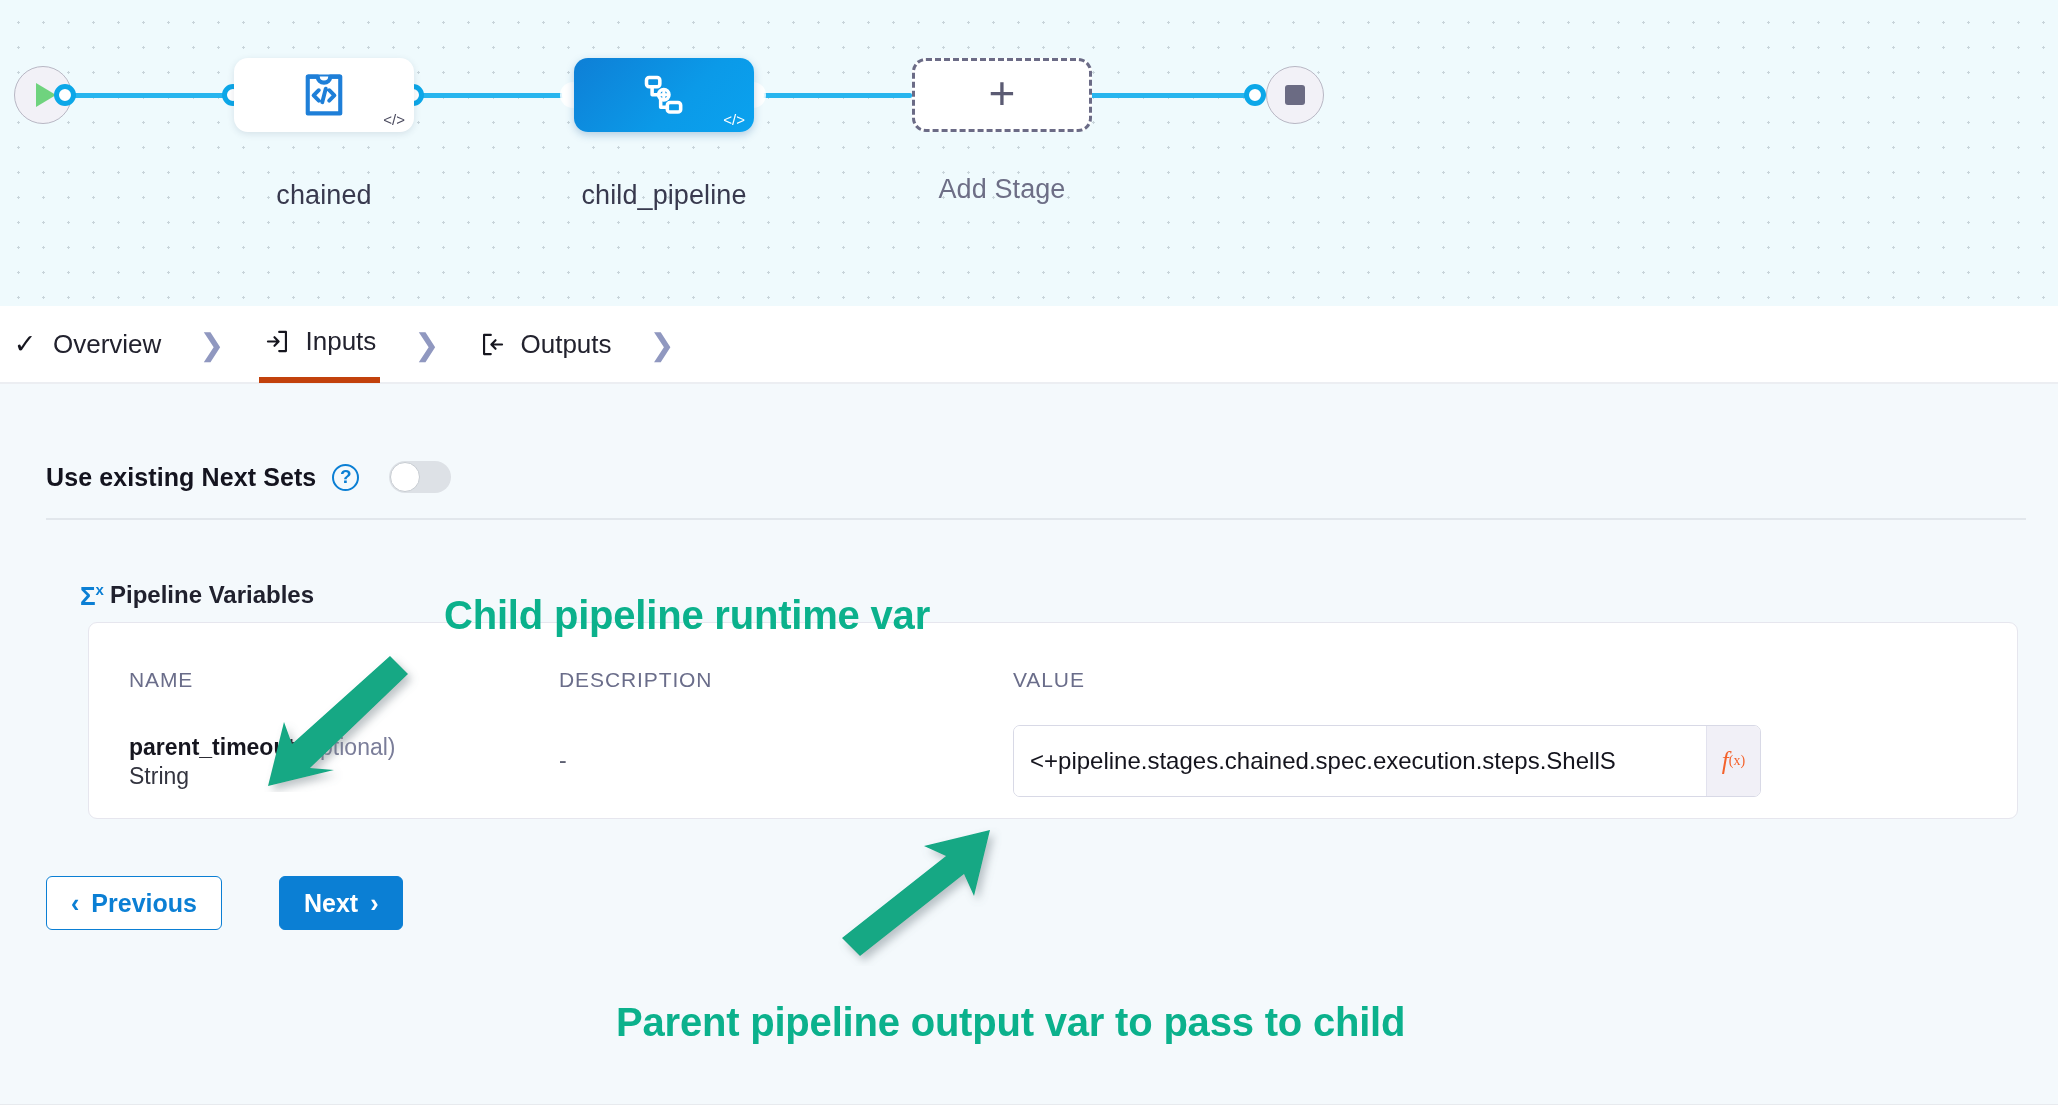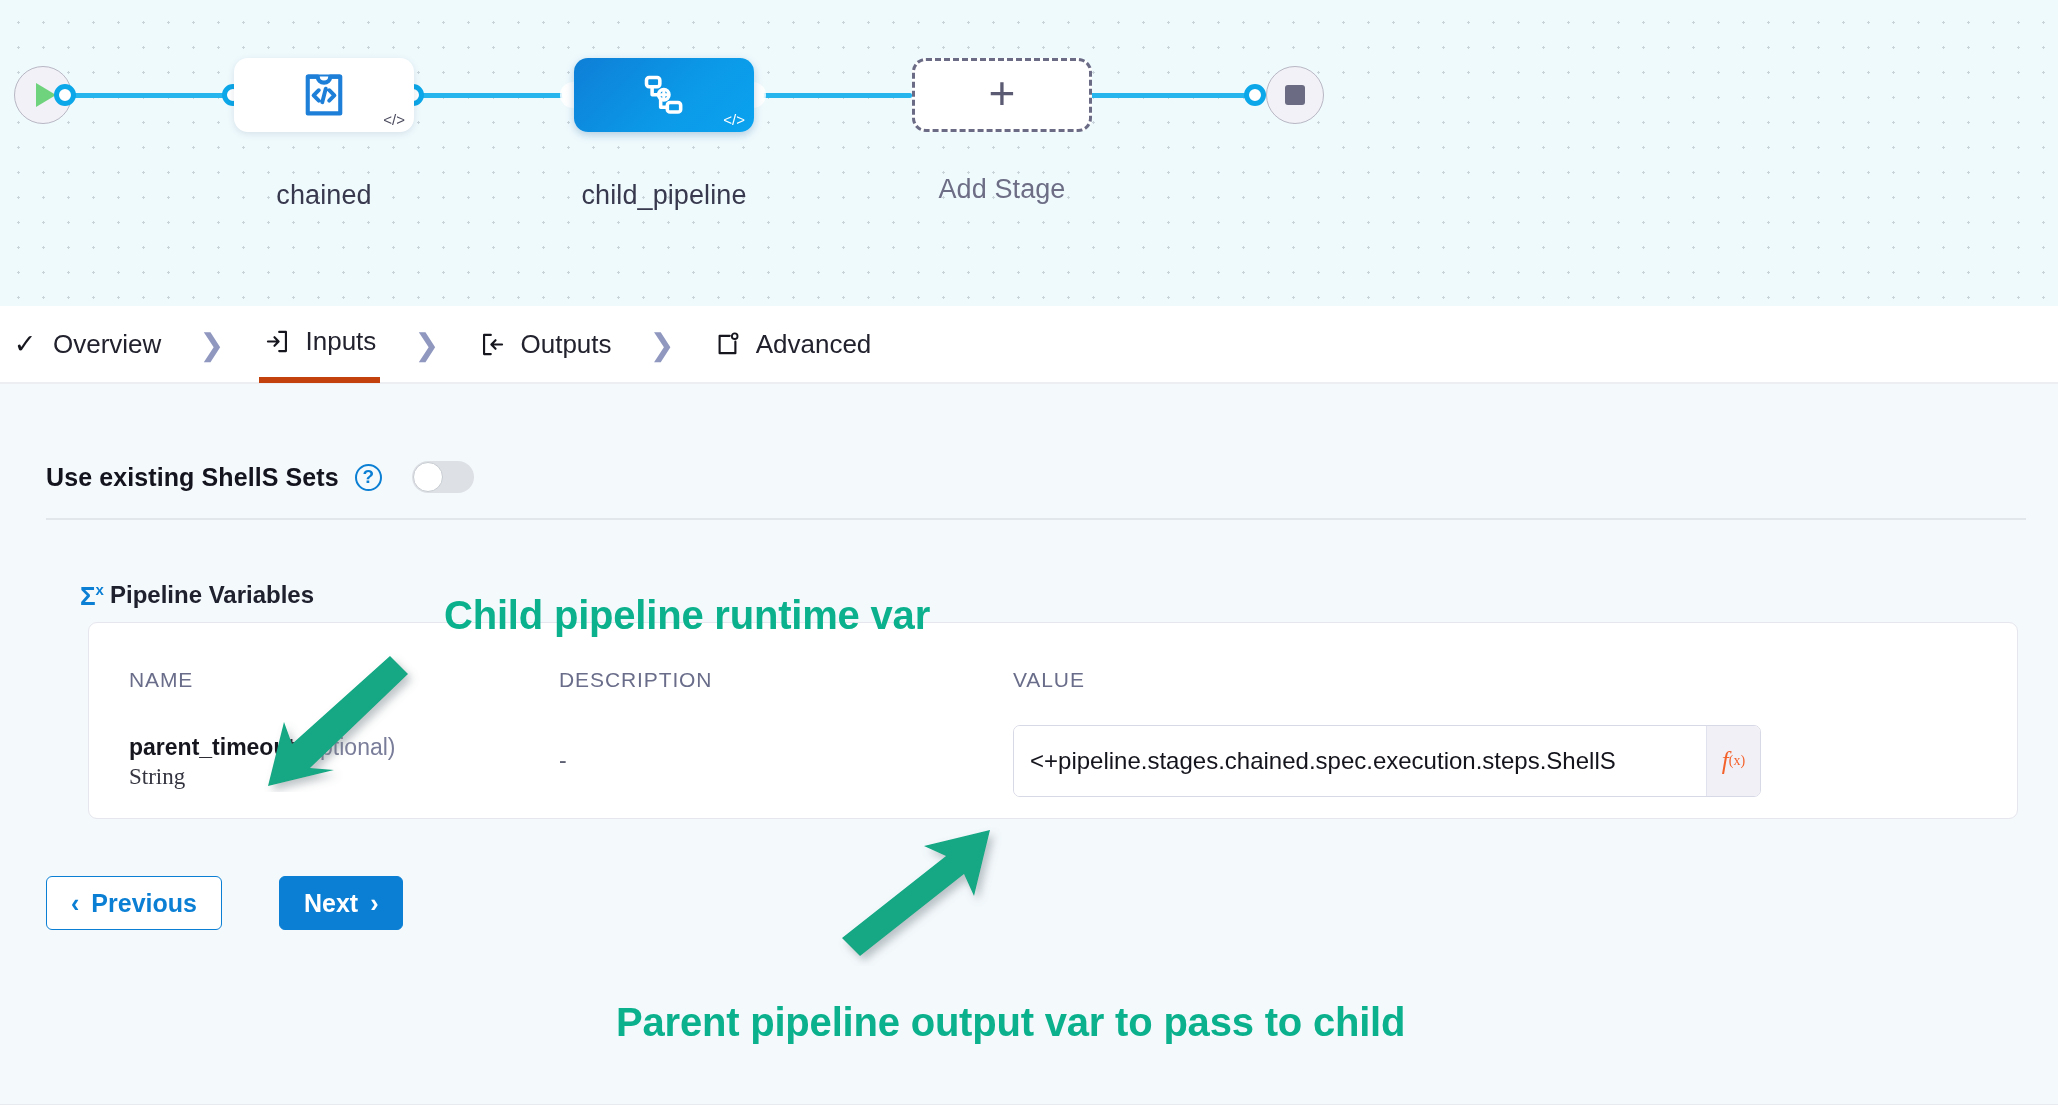--- a/index.html
+++ b/index.html
@@ -320,21 +320,20 @@
     color: #16161f;
   }
   .var-optional {
     font-size: 23px;
     color: #7a7d99;
     font-weight: normal;
   }
   .var-type {
     font-size: 23px;
     color: #33343f;
-    font-family: Liberation Serif, serif;
   }
   .cell-desc {
     position: absolute;
     left: 470px;
     top: 124px;
     font-size: 23px;
     color: #5d6072;
   }
 
   .value-field {
@@ -505,35 +504,26 @@
         <svg width="27" height="27" viewBox="0 0 24 24" fill="none">
           <path d="M10.5 3.5h-6v17h6" stroke="#16161f" stroke-width="1.9" stroke-linecap="round" stroke-linejoin="round"></path>
           <path d="M20.5 12h-9M14.7 8.2 11 12l3.7 3.8" stroke="#16161f" stroke-width="1.9" stroke-linecap="round" stroke-linejoin="round"></path>
         </svg>
       </span>
       <span>Outputs</span>
     </div>
 
     <span class="chevron-sep">❯</span>
 
-    <div class="tab">
-      <span class="tab-icon">
-        <svg width="27" height="27" viewBox="0 0 24 24" fill="none">
-          <path d="M19 9.5v10.2H5V4.3h9" stroke="#16161f" stroke-width="1.9" stroke-linecap="round" stroke-linejoin="round"></path>
-          <circle cx="18.4" cy="4.6" r="2.5" stroke="#16161f" stroke-width="1.7"></circle>
-        </svg>
-      </span>
-      <span>Advanced</span>
-    </div>
   </div>
 
   <div class="body">
 
     <div class="inputsets-row">
-      <span class="inputsets-label">Use existing ShellS Sets</span>
+      <span class="inputsets-label">Use existing Next Sets</span>
       <span class="help-icon">?</span>
       <span class="toggle">
         <span class="knob"></span>
       </span>
     </div>
 
     <div class="divider"></div>
 
     <div class="pv-row">
       <span class="sigma-icon">Σ<sup>x</sup></span>

